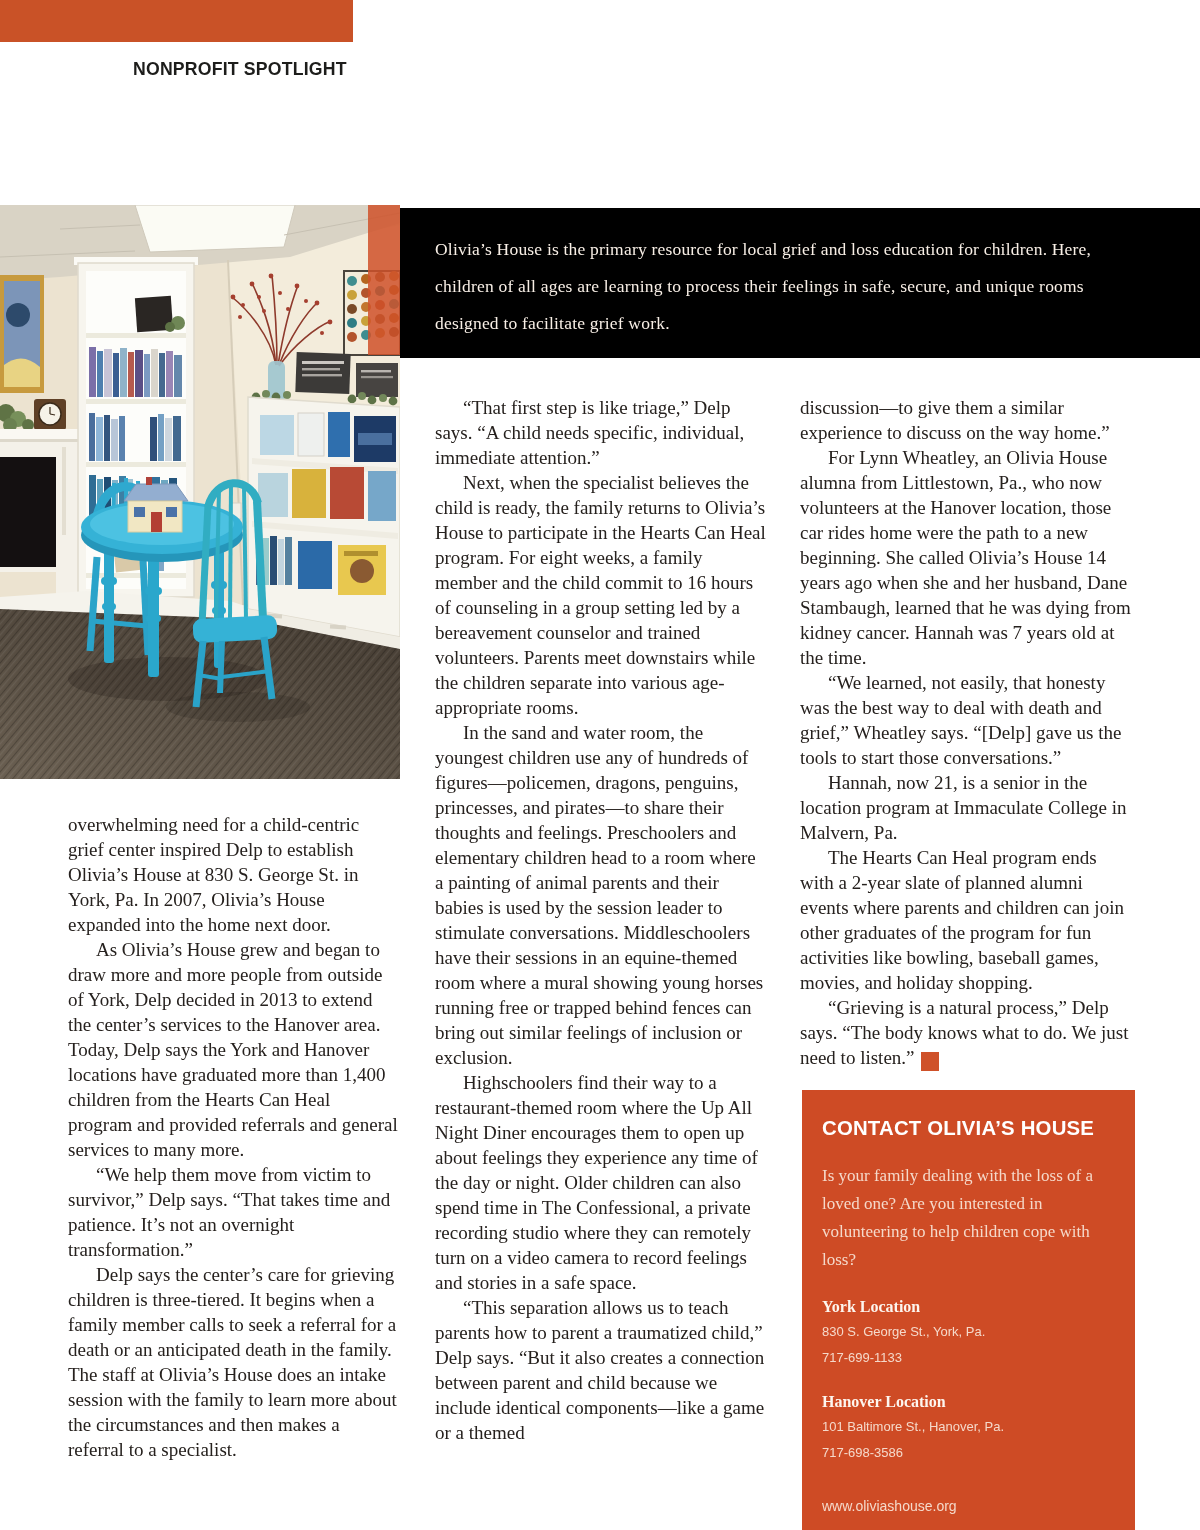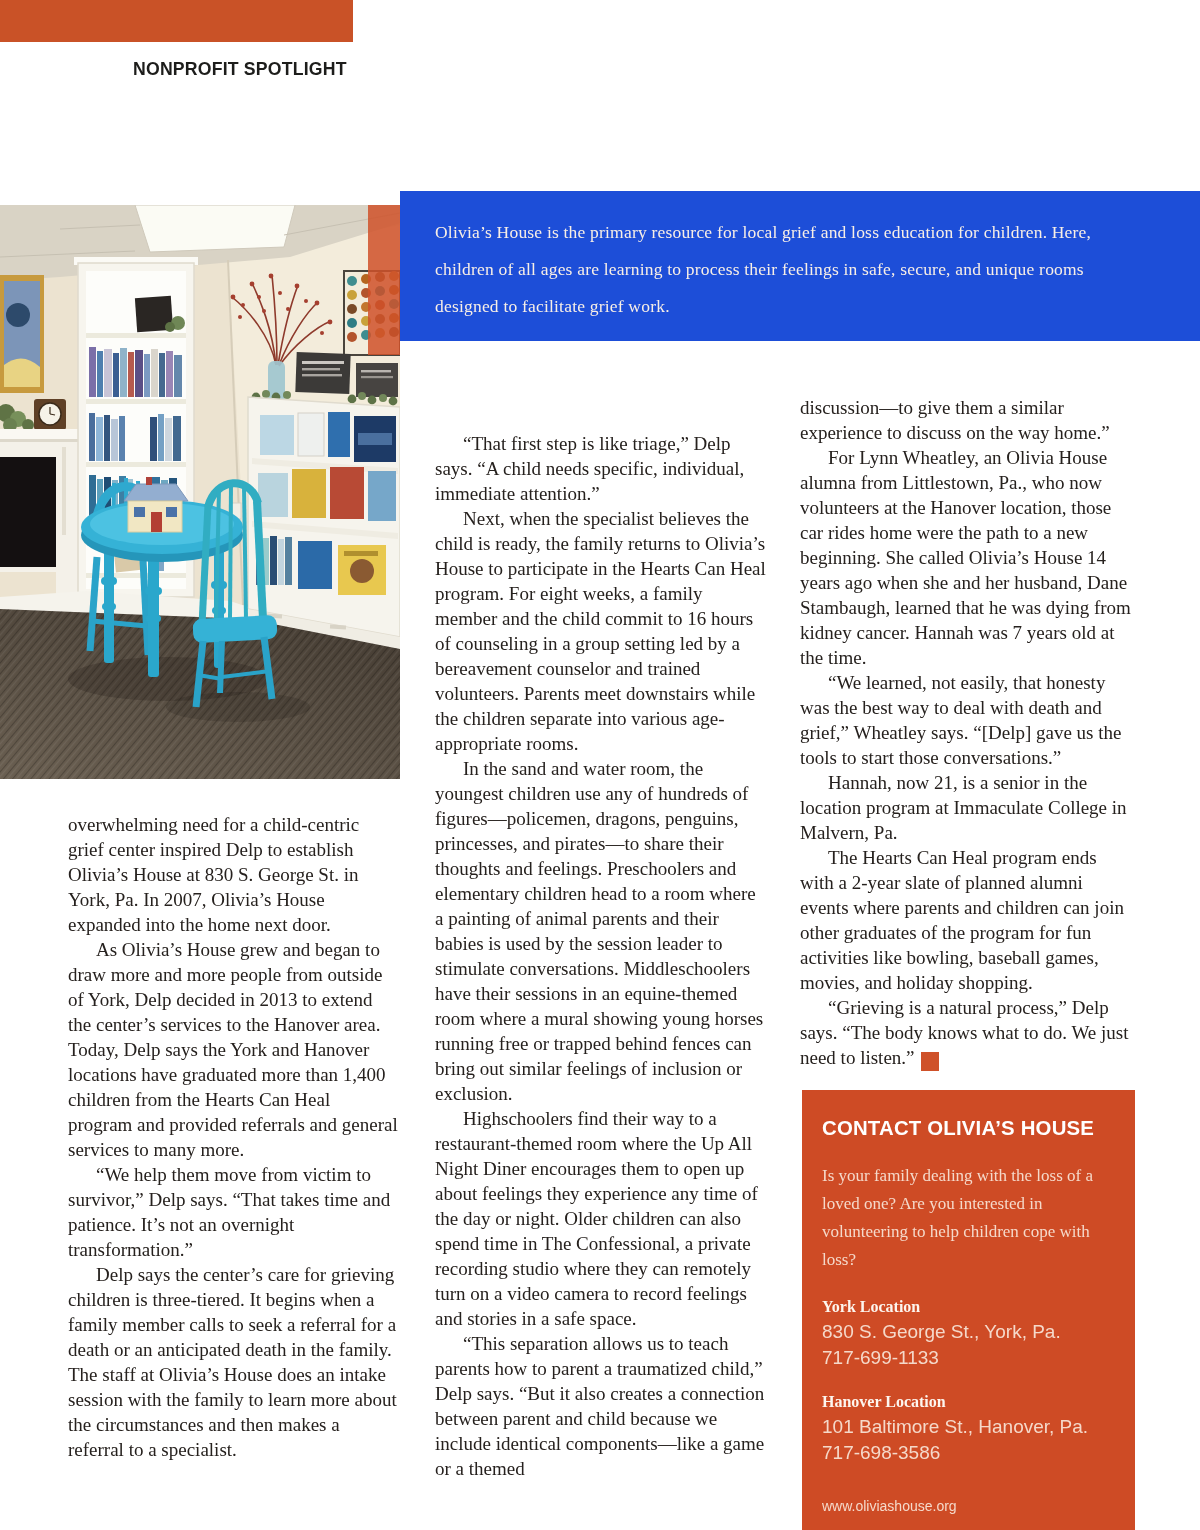--- a/index.html
+++ b/index.html
@@ -8,30 +8,30 @@
     overflow:hidden; font-family:"Liberation Serif", serif; color:#26211e;
   }
   .topbar { position:absolute; left:0; top:0; width:353px; height:42px; background:#c95227; }
   .eyebrow {
     position:absolute; left:133px; top:58px;
     font-family:"Liberation Sans", sans-serif; font-weight:bold; font-size:19px;
     color:#1d1d1b; letter-spacing:0.2px; transform:scaleX(.93); transform-origin:left top;
     white-space:nowrap;
   }
   .photo { position:absolute; left:0; top:205px; width:400px; height:574px; display:block; }
-  .banner { position:absolute; left:400px; top:191px; width:800px; height:150px; background:#1d4ed8; }
+  .banner { position:absolute; left:400px; top:208px; width:800px; height:150px; background:#000000; }
   .banner p {
     margin:0; position:absolute; left:35px; top:23px; width:712px;
     font-size:17.5px; line-height:37px; color:#f8efe6; letter-spacing:.2px;
   }
   .col { position:absolute; font-size:19px; line-height:25px; color:#26211e; }
   .col p { margin:0; }
   .col p.ind { text-indent:28px; }
   .col1 { left:68px;  top:812px; width:330px; }
-  .col2 { left:435px; top:395px; width:332px;margin-top:36px; }
+  .col2 { left:435px; top:395px; width:332px; }
   .col3 { left:800px; top:395px; width:334px; }
   .endmark {
     display:inline-block; width:18px; height:19px; background:#cf5129; color:#ffffff;
     font-style:italic; font-size:14px; line-height:19px; text-align:center;
     margin-left:6px; vertical-align:-2px; font-family:"DejaVu Serif", serif;
   }
   .contact {
     position:absolute; left:802px; top:1090px; width:333px; height:440px;
     background:#ce4b25; color:#ffffff; box-sizing:border-box;
     padding:26px 20px 0 20px;
@@ -40,21 +40,21 @@
     margin:0 0 22px; font-family:"Liberation Sans", sans-serif; font-weight:bold;
     font-size:21px; letter-spacing:.2px; transform:scaleX(.97); transform-origin:left top;
     white-space:nowrap; color:#ffffff;
   }
   .contact .intro {
     font-family:Liberation Serif, serif; font-size:17px; line-height:28px;
     color:#f5d9ca; width:274px; margin:0 0 24px;
   }
   .loc { margin:0 0 22px; }
   .loc-name { font-family:"Liberation Serif", serif; font-weight:bold; font-size:16px; margin:0 0 3px; color:#fdf6ef; }
-  .loc-line { font-family:"Liberation Sans", sans-serif; font-size:19px; line-height:26px; color:#f5d9ca; margin:0; }
+  .loc-line { font-family:"Liberation Sans", sans-serif; font-size:13px; line-height:26px; color:#f5d9ca; margin:0; }
   .website { font-family:"Liberation Sans", sans-serif; font-size:14px; color:#f5d9ca; margin-top:32px; }
 </style>
 </head>
 <body>
 
 <div class="page">
 
   <div class="topbar"></div>
   <div class="eyebrow">NONPROFIT SPOTLIGHT</div>
 

